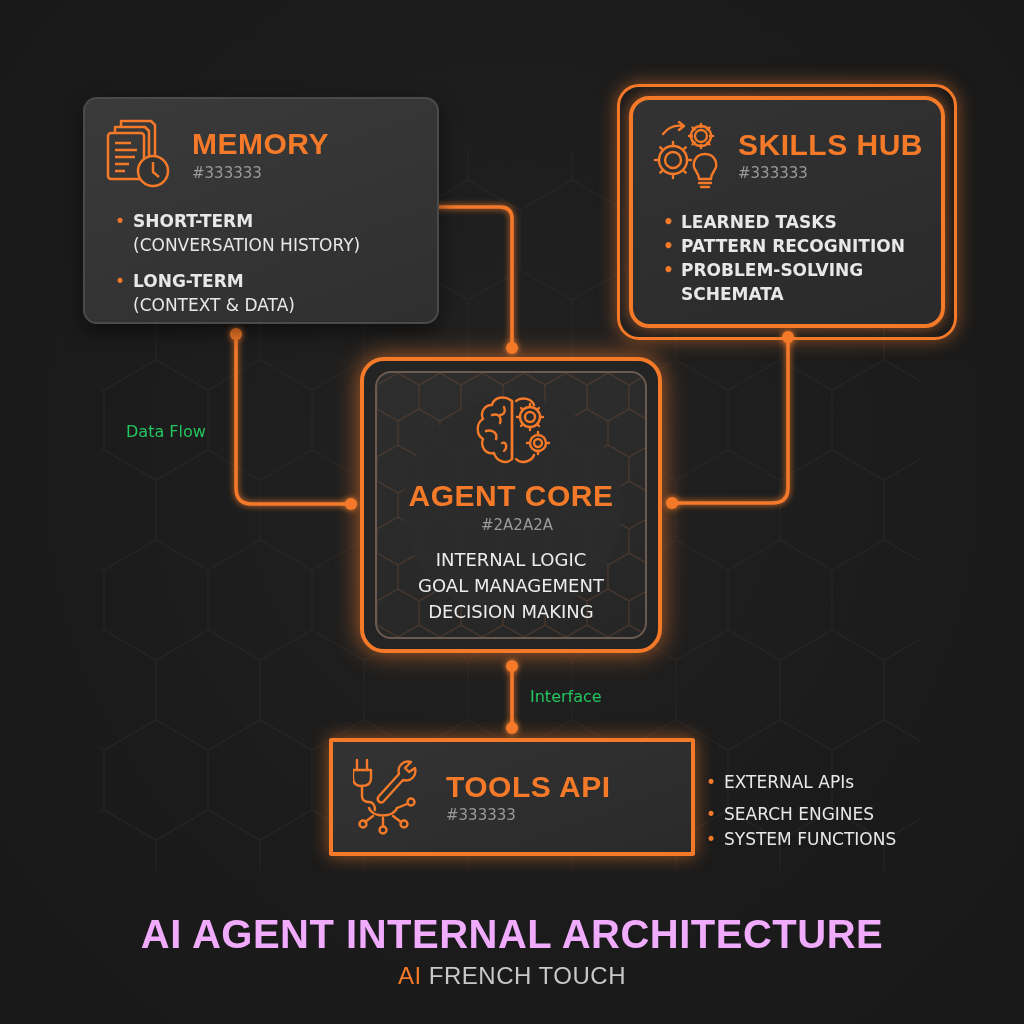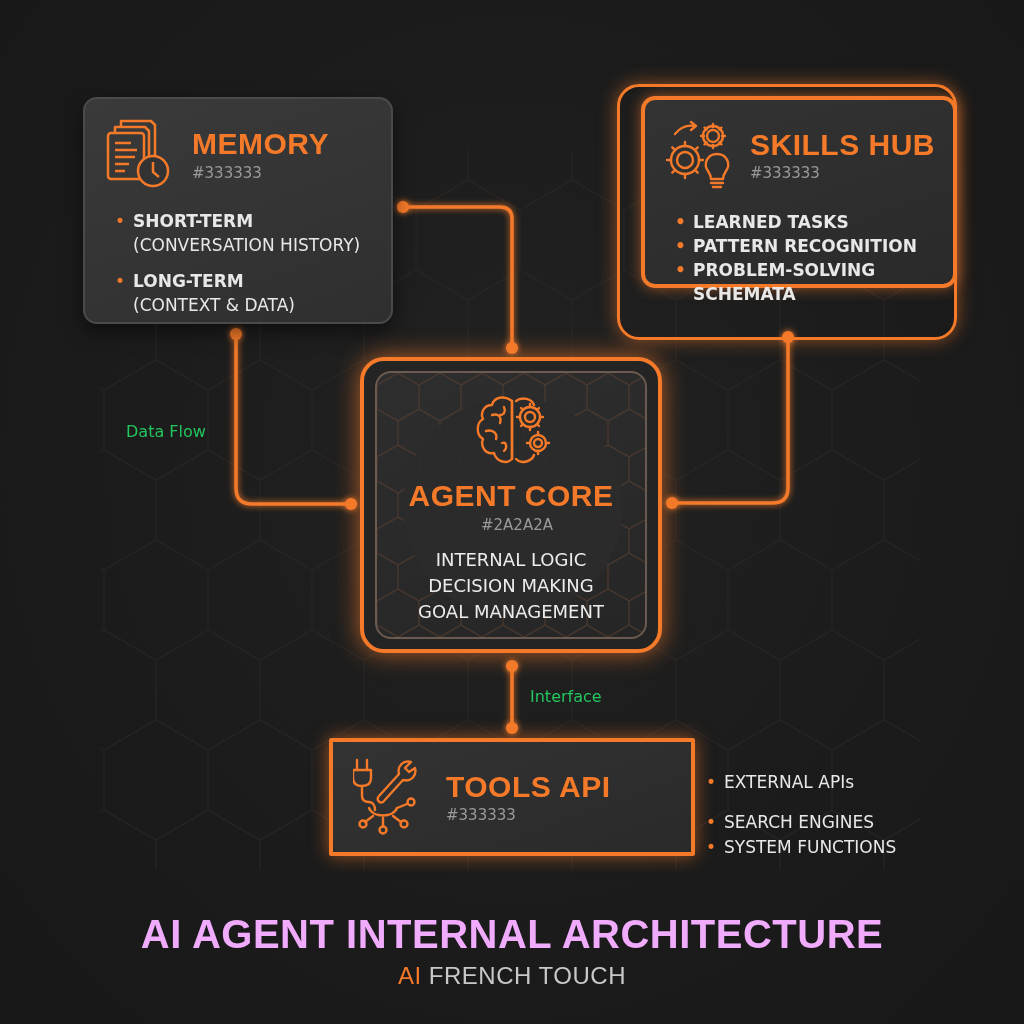--- a/index.html
+++ b/index.html
@@ -2,23 +2,23 @@
 <html><head>
 <meta charset="utf-8">
 <style>
   * { box-sizing: border-box; margin: 0; padding: 0; }
   html, body { width: 1024px; height: 1024px; background: #1c1c1c; overflow: hidden; }
   body { position: relative; font-family: "DejaVu Sans", sans-serif; color: #e6e6e6; }
   .bg { position: absolute; inset: 0; background: radial-gradient(ellipse at 50% 45%, #222 0%, #1b1b1b 60%, #181818 100%); }
   .bg svg { position: absolute; inset: 0; }
   .wires { position: absolute; inset: 0; pointer-events: none; }
   .box { position: absolute; border-radius: 14px; }
-  .memory { left: 83px; top: 97px; width: 310px; height: 227px; background: linear-gradient(160deg, #3a3a3a, #2f2f2f); border: 2px solid #4a4a4a; box-shadow: 0 8px 20px rgba(0,0,0,.5); }
+  .memory { left: 83px; top: 97px; width: 356px; height: 227px; background: linear-gradient(160deg, #3a3a3a, #2f2f2f); border: 2px solid #4a4a4a; box-shadow: 0 8px 20px rgba(0,0,0,.5); }
   .skills-outer { left: 617px; top: 84px; width: 340px; height: 256px; border: 3px solid #f47a2a; border-radius: 22px; box-shadow: 0 0 18px rgba(244,122,42,.55); }
-  .skills { left: 629px; top: 96px; width: 316px; height: 192px; background: linear-gradient(160deg, #333, #2a2a2a); border: 4px solid #f47a2a; border-radius: 14px; box-shadow: 0 0 14px rgba(244,122,42,.6); margin-left: 12px; }
+  .skills { left: 629px; top: 96px; width: 316px; height: 232px; background: linear-gradient(160deg, #333, #2a2a2a); border: 4px solid #f47a2a; border-radius: 20px; box-shadow: 0 0 14px rgba(244,122,42,.6); }
   .core-outer { left: 360px; top: 357px; width: 302px; height: 296px; border: 4px solid #f47a2a; border-radius: 24px; box-shadow: 0 0 24px rgba(244,122,42,.7); background: #242424; }
   .core { left: 375px; top: 371px; width: 272px; height: 268px; border: 2px solid #6a5a50; border-radius: 16px; background: linear-gradient(160deg, #2e2e2e, #262626); overflow: hidden; }
   .tools { left: 329px; top: 738px; width: 366px; height: 118px; background: linear-gradient(160deg, #333, #2a2a2a); border: 4px solid #f47a2a; border-radius: 2px; box-shadow: 0 0 18px rgba(244,122,42,.6); }
   .title-orange { color: #f47a2a; font-weight: bold; font-family: "Liberation Sans", sans-serif; letter-spacing: 0.5px; }
   .hex { color: #9a9a9a; font-family: "DejaVu Sans", sans-serif; font-size: 15px; }
   .icon { position: absolute; }
   .list { position: absolute; list-style: none; }
   .list li { position: relative; padding-left: 18px; font-size: 17px; line-height: 24px; color: #e8e8e8; font-family: "DejaVu Sans", sans-serif; }
   .list li::before { content: "•"; position: absolute; left: 0; color: #f47a2a; }
   .label { position: absolute; font-size: 16px; color: #22c55e; font-family: "DejaVu Sans", sans-serif; }
@@ -138,22 +138,22 @@
       <path d="M56 11 L56 14 M56 34 L56 37 M43 24 L46 24 M66 24 L69 24 M47 15 L49 17 M63 31 L65 33 M47 33 L49 31 M63 17 L65 15"></path>
       <circle cx="64" cy="50" r="4"></circle>
       <circle cx="64" cy="50" r="8"></circle>
       <path d="M64 39 L64 42 M64 58 L64 61 M53 50 L56 50 M72 50 L75 50"></path>
     </g>
   </svg>
   <div class="title-orange" style="position:absolute;left:0;right:0;top:106px;text-align:center;font-size:30px;">AGENT CORE</div>
   <div class="hex" style="position:absolute;left:0;right:0;top:143px;text-align:center;padding-left:12px;">#2A2A2A</div>
   <div style="position:absolute;left:0;right:0;top:174px;text-align:center;font-size:18px;line-height:26px;color:#ececec;">
     <div>INTERNAL LOGIC</div>
+    <div>GOAL MANAGEMENT</div>
     <div>DECISION MAKING</div>
-    <div>GOAL MANAGEMENT</div>
   </div>
 </div>
 
 <div class="box tools">
   <svg class="icon" style="left:20px;top:14px" width="80" height="80" viewBox="0 0 80 80">
     <g fill="none" stroke="#f47a2a" stroke-width="2.4" stroke-linejoin="round" stroke-linecap="round">
       <path d="M4 4 V14 M14 4 V14"></path>
       <path d="M0 14 H18 V22 C18 28 14 30 9 30 C4 30 0 28 0 22 Z"></path>
       <path d="M9 30 V40 C9 44 12 46 16 46 C20 46 22 50 22 54"></path>
       <path d="M58 6 C50 4 44 10 46 18 L26 40 C23 43 26 48 30 46 L50 24 C58 26 64 20 62 12 L56 16 L52 12 L58 6 Z"></path>
@@ -163,21 +163,21 @@
       <circle cx="30" cy="74" r="3.5"></circle>
       <circle cx="51" cy="68" r="3.5"></circle>
       <circle cx="58" cy="46" r="3.5"></circle>
     </g>
   </svg>
   <div class="title-orange" style="position:absolute;left:113px;top:28px;font-size:30px;">TOOLS API</div>
   <div class="hex" style="position:absolute;left:113px;top:64px;">#333333</div>
 </div>
 <ul class="list" style="left:706px;top:770px;">
   <li>EXTERNAL APIs</li>
-  <li style="margin-top:16px">SEARCH ENGINES</li>
+  <li style="margin-top:8px">SEARCH ENGINES</li>
   <li style="margin-top:1px">SYSTEM FUNCTIONS</li>
 </ul>
 
 <div class="label" style="left:126px;top:422px;">Data Flow</div>
 <div class="label" style="left:530px;top:687px;">Interface</div>
 
 <div class="main-title">AI AGENT INTERNAL ARCHITECTURE</div>
 <div class="subtitle"><span class="accent">AI</span><span> FRENCH TOUCH</span></div>
 
 </body></html>

